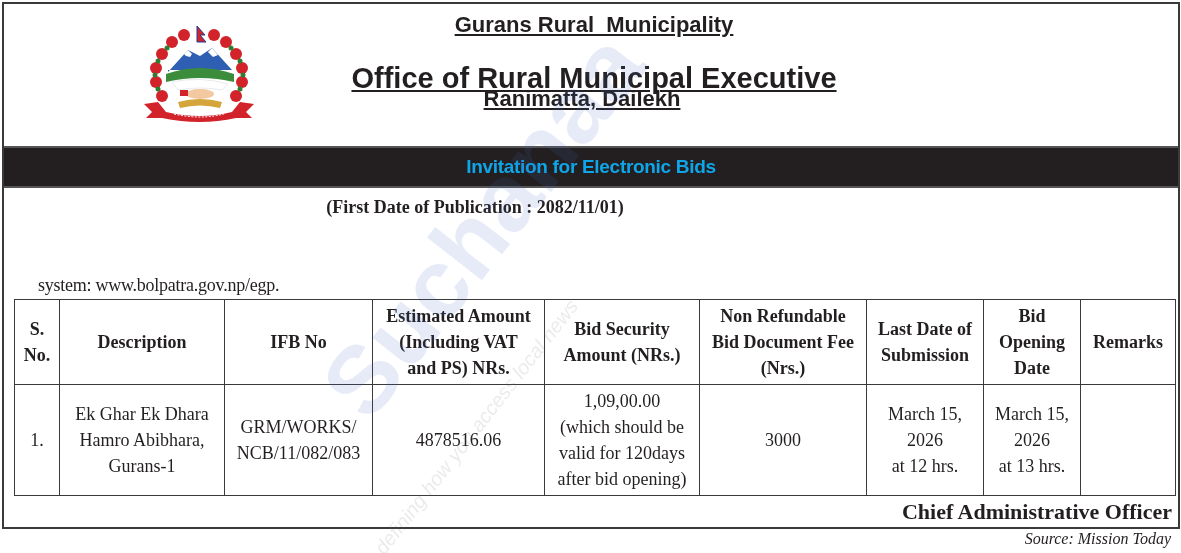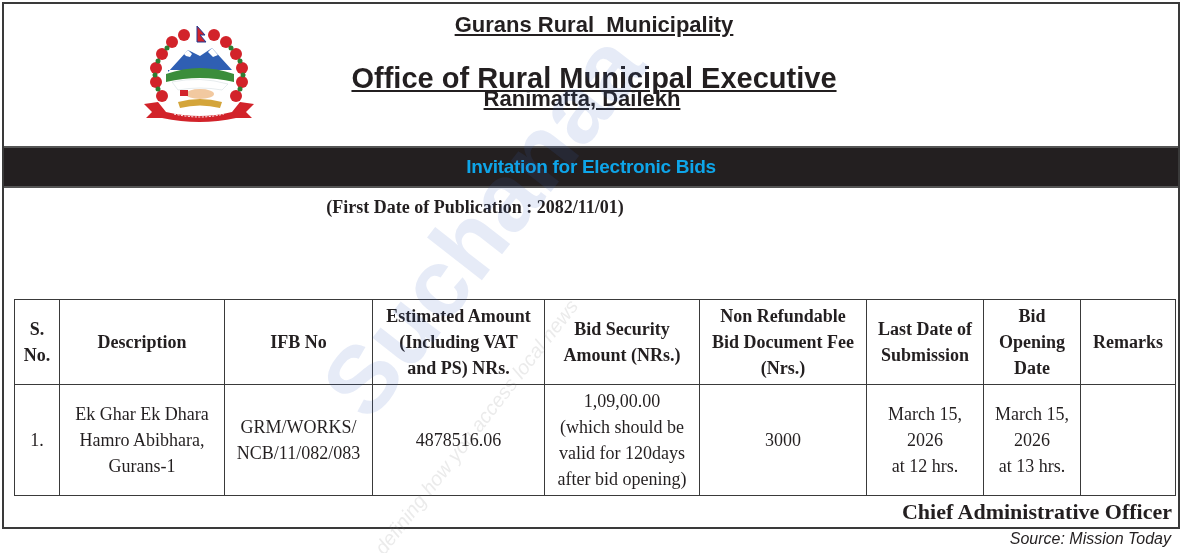--- a/index.html
+++ b/index.html
@@ -17,21 +17,21 @@
   .para { position: absolute; left: 8px; font-size: 18px; white-space: nowrap; letter-spacing: -0.25px; }
   .p1 { top: 220px; }
   .p2 { top: 245px; }
   .p3 { top: 271px; left: 34px; }
   table.bids { position: absolute; left: 10px; top: 295px; border-collapse: collapse; table-layout: fixed; width: 1161px; }
   table.bids th, table.bids td { border: 1px solid #3a3a3a; text-align: center; vertical-align: middle; font-size: 18px; line-height: 26px; padding: 0 3px; }
   table.bids th { font-weight: bold; height: 84px; line-height: 26px; }
   table.bids td { height: 110px; }
   td.desc { text-align: left; padding-left: 6px; }
   .signature { position: absolute; right: 6px; top: 495px; font-weight: bold; font-size: 22px; }
-  .source { position: absolute; right: 10px; top: 530px; font-family: Liberation Sans, sans-serif; font-style: italic; font-size: 16px; color: #231f20; }
+  .source { position: absolute; right: 10px; top: 530px; font-family: Liberation Serif, serif; font-style: italic; font-size: 16px; color: #231f20; }
   .wm { position: absolute; pointer-events: none; }
   .wm-text { position: absolute; left: 300px; top: 370px; transform: rotate(-52deg); transform-origin: left top; font-family: "Liberation Sans", sans-serif; font-weight: bold; font-size: 96px; color: rgba(60,100,190,0.13); white-space: nowrap; }
   .wm-sub { position: absolute; left: 370px; top: 545px; transform: rotate(-52deg); transform-origin: left top; font-family: "Liberation Sans", sans-serif; font-style: italic; font-size: 20px; color: rgba(120,120,120,0.15); white-space: nowrap; }
 </style>
 </head>
 <body>
 
 <div class="frame">
   <div class="header">
     <div class="emblem">
@@ -81,20 +81,21 @@
       </svg>
     </div>
     <div class="hdr-line l1">Gurans Rural  Municipality</div>
     <div class="hdr-line l2">Office of Rural Municipal Executive</div>
     <div class="hdr-line l3">Ranimatta, Dailekh</div>
   </div>
 
   <div class="banner">Invitation for Electronic Bids</div>
 
   <div class="pub">(First Date of Publication : 2082/11/01)</div>
+  <div class="para p3">system: www.bolpatra.gov.np/egp.</div>
 
   <table class="bids">
     <colgroup>
       <col style="width:45px">
         <col style="width:165px">
         <col style="width:148px">
         <col style="width:172px">
         <col style="width:155px">
         <col style="width:167px">
         <col style="width:117px">

